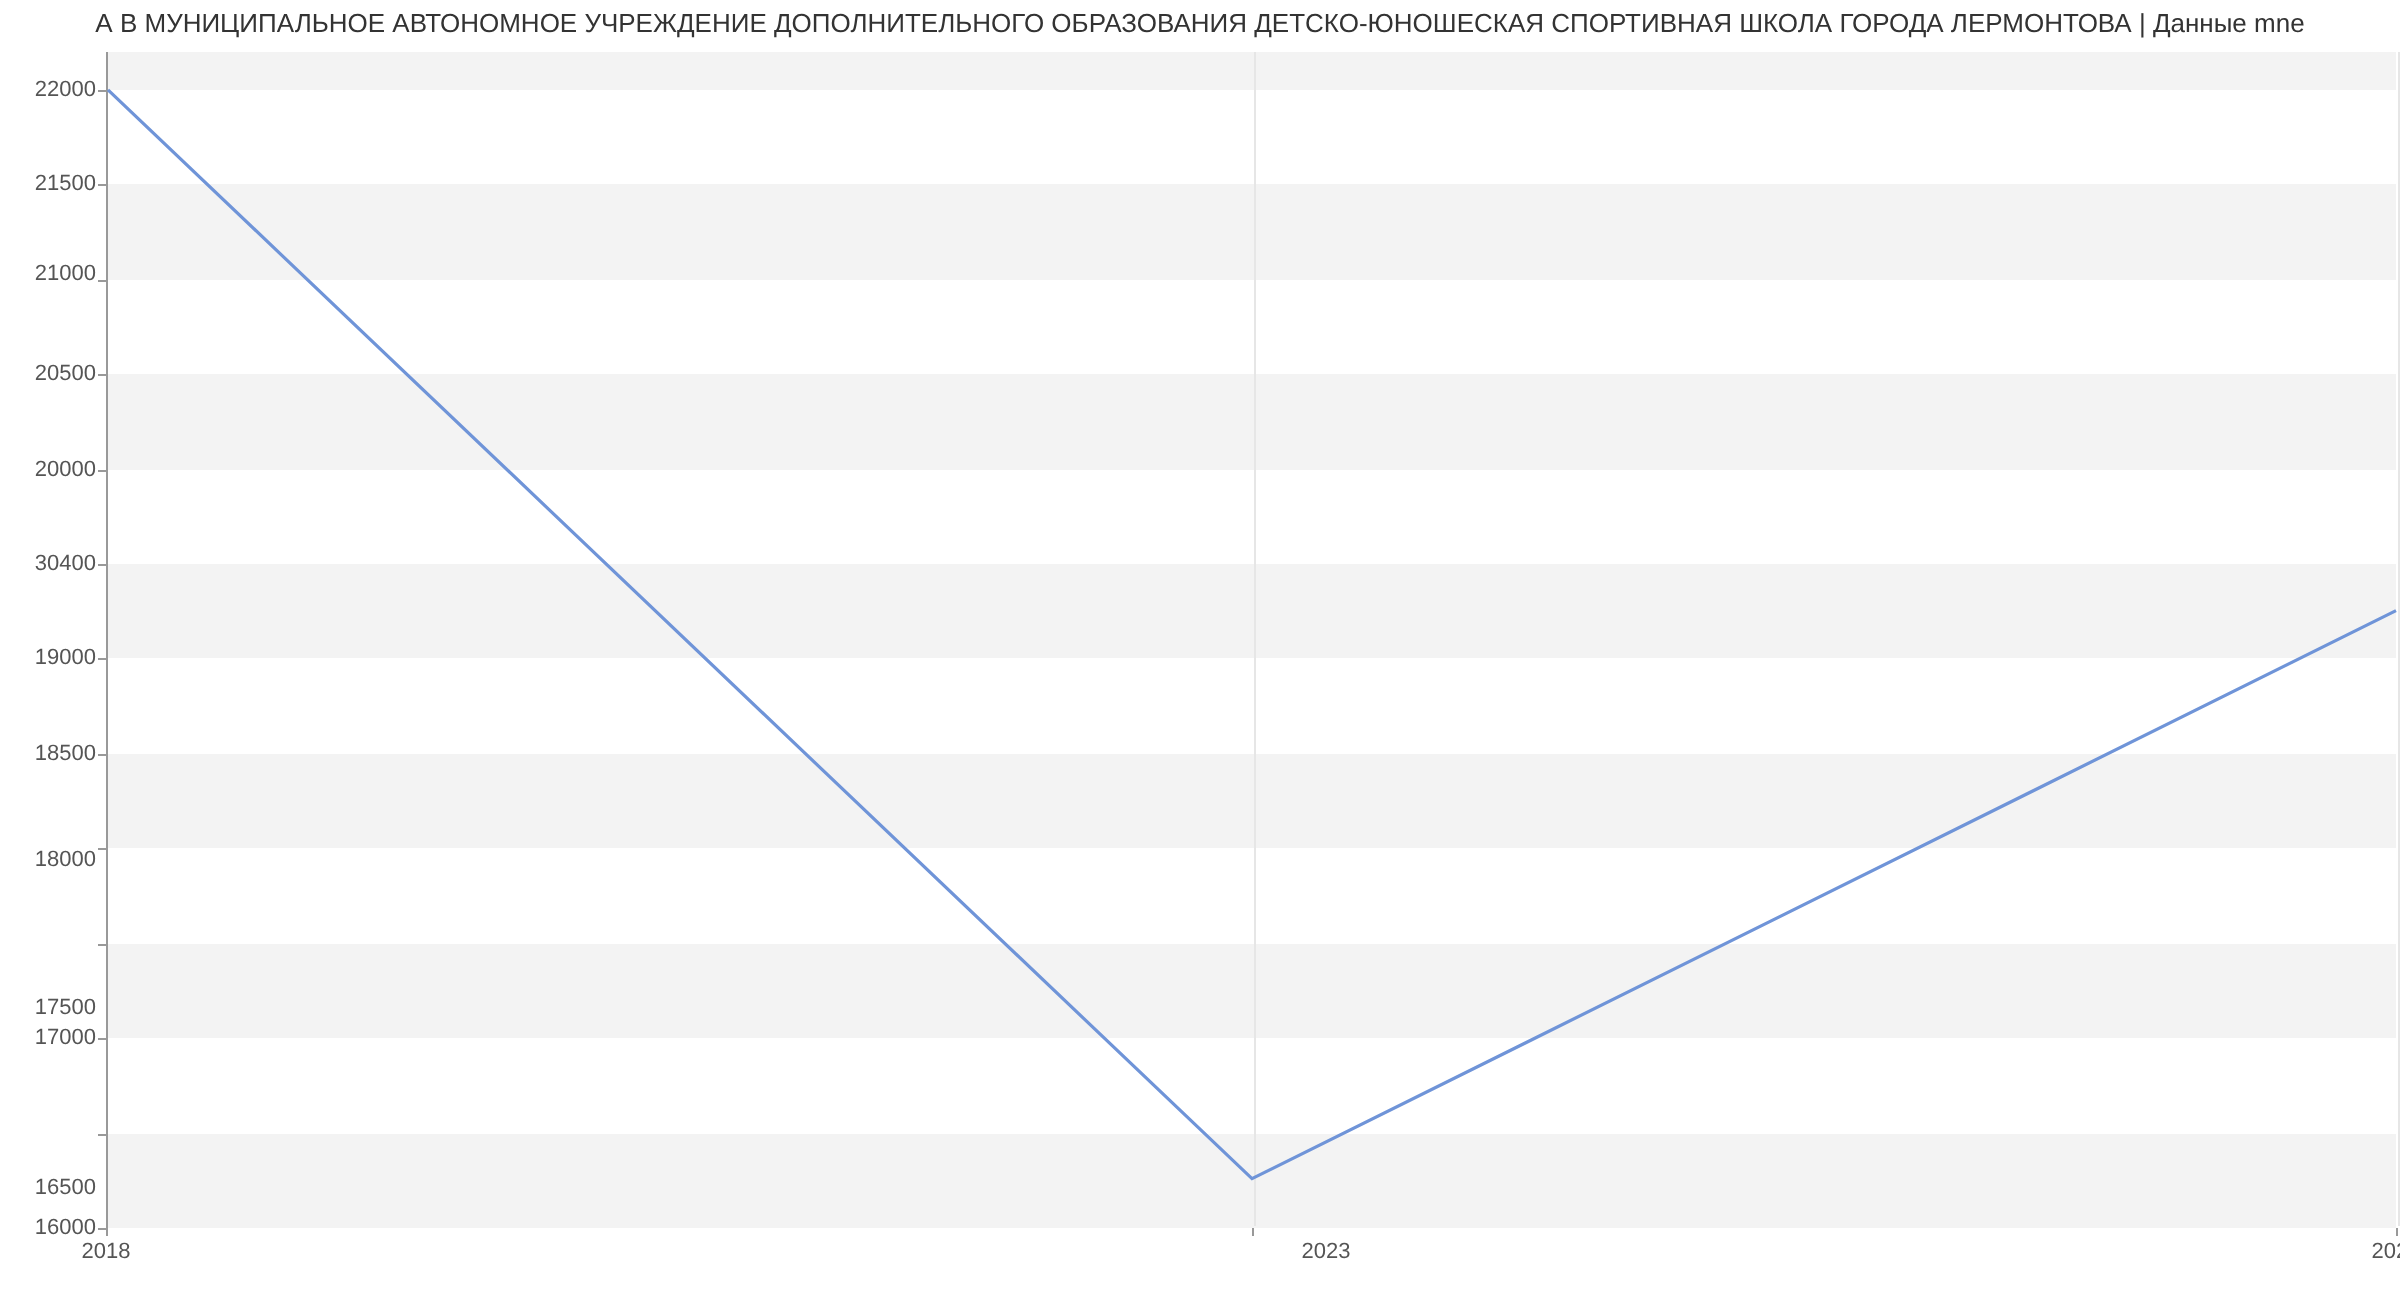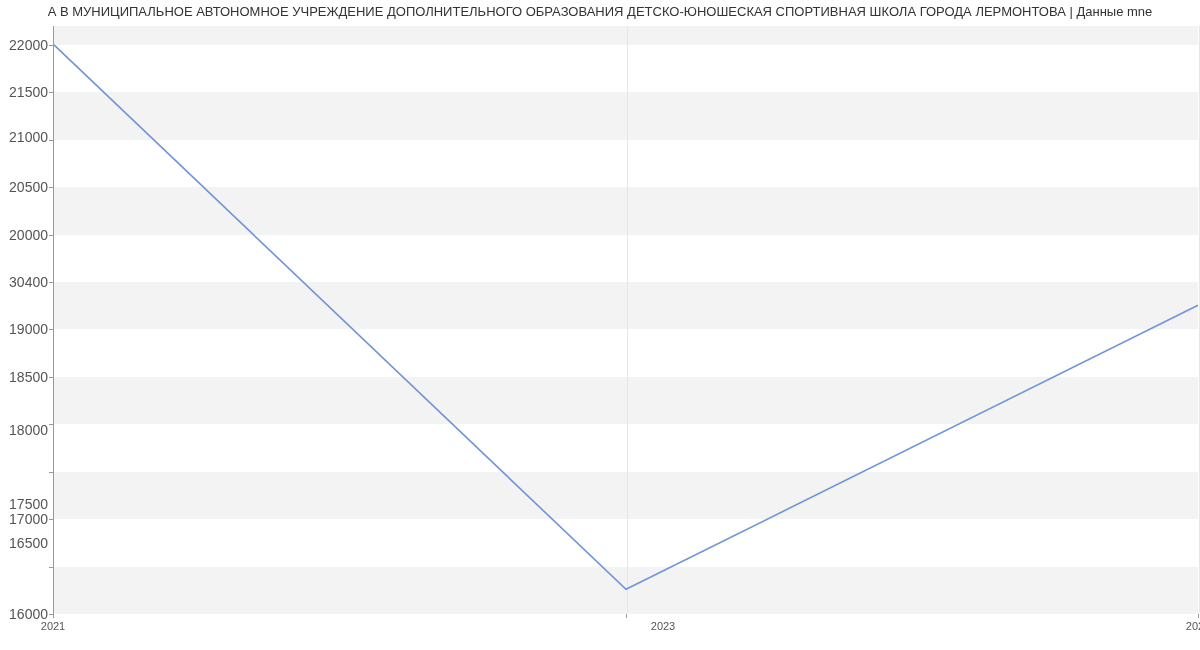--- a/index.html
+++ b/index.html
@@ -2,37 +2,37 @@
 <html><head>
   <meta charset="utf-8">
   <style>
     * { margin: 0; padding: 0; box-sizing: border-box; }
     html, body { width: 1200px; height: 650px; font-family: Verdana, Geneva, sans-serif; background: #fff; overflow: hidden; }
     .chart-wrap { position: relative; width: 1200px; height: 650px; }
     .title { position: absolute; top: 4px; left: 0; width: 1200px; text-align: center; font-size: 13px; color: #333; white-space: nowrap; overflow: hidden; }
     .plot { position: absolute; left: 53px; top: 26px; width: 1145px; height: 588px; border-left: 1px solid #999; border-bottom: 1px solid #999; }
     .band { position: absolute; left: 0; width: 100%; background: #f3f3f3; }
     .vgrid { position: absolute; top: 0; height: 100%; width: 0; border-left: 1px solid #e6e6e6; }
-    .ytick-label { position: absolute; right: 1152px; transform: translateY(-50%); font-size: 14px; color: #555; text-align: right; }
+    .ytick-label { position: absolute; right: 1152px; transform: translateY(-50%); font-size: 11px; color: #555; text-align: right; }
     .ytick-mark { position: absolute; left: 49px; width: 4px; height: 0; border-top: 1px solid #999; }
     .xtick-label { position: absolute; top: 620px; transform: translateX(-50%); font-size: 11px; color: #555; }
     .xtick-mark { position: absolute; top: 614px; height: 4px; width: 0; border-left: 1px solid #999; }
     svg.line { position: absolute; top: 0; left: 0; width: 100%; height: 100%; overflow: visible; }
     svg.line path { fill: none; stroke: #6f94d8; stroke-width: 1.6; }
   </style>
 </head>
 <body>
 
 <div class="chart-wrap">
   <div class="title">А В МУНИЦИПАЛЬНОЕ АВТОНОМНОЕ УЧРЕЖДЕНИЕ ДОПОЛНИТЕЛЬНОГО ОБРАЗОВАНИЯ ДЕТСКО-ЮНОШЕСКАЯ СПОРТИВНАЯ ШКОЛА ГОРОДА ЛЕРМОНТОВА | Данные mne</div>
 
   <div id="yticks">
       <div class="ytick-label" style="top: 614px;">16000</div>
       <div class="ytick-mark" style="top: 614px;"></div>
-      <div class="ytick-label" style="top: 543px;">16500</div>
+      <div class="ytick-label" style="top: 594px;">16500</div>
       <div class="ytick-mark" style="top: 566.581px;"></div>
       <div class="ytick-label" style="top: 519.161px;">17000</div>
       <div class="ytick-mark" style="top: 519.161px;"></div>
       <div class="ytick-label" style="top: 471.742px; margin-top: 32px;">17500</div>
       <div class="ytick-mark" style="top: 471.742px;"></div>
       <div class="ytick-label" style="top: 430px;">18000</div>
       <div class="ytick-mark" style="top: 424.323px;"></div>
       <div class="ytick-label" style="top: 376.903px;">18500</div>
       <div class="ytick-mark" style="top: 376.903px;"></div>
       <div class="ytick-label" style="top: 329.484px;">19000</div>
@@ -45,21 +45,21 @@
       <div class="ytick-mark" style="top: 187.226px;"></div>
       <div class="ytick-label" style="top: 137px;">21000</div>
       <div class="ytick-mark" style="top: 139.806px;"></div>
       <div class="ytick-label" style="top: 92.3871px;">21500</div>
       <div class="ytick-mark" style="top: 92.3871px;"></div>
       <div class="ytick-label" style="top: 44.9677px;">22000</div>
       <div class="ytick-mark" style="top: 44.9677px;"></div>
     </div>
 
   <div id="xticks">
-      <div class="xtick-label" style="left: 53px;">2021</div>
+      <div class="xtick-label" style="left: 53px;">2018</div>
       <div class="xtick-mark" style="left: 53px;"></div>
       <div class="xtick-label" style="left: 663px;">2023</div>
       <div class="xtick-mark" style="left: 625.5px;"></div>
       <div class="xtick-label" style="left: 1198px;">2024</div>
       <div class="xtick-mark" style="left: 1198px;"></div>
     </div>
 
   <div class="plot">
     <div id="bands">
         <div class="band" style="top: 540.581px; height: 47.4194px; background: rgb(243, 243, 243);"></div>

